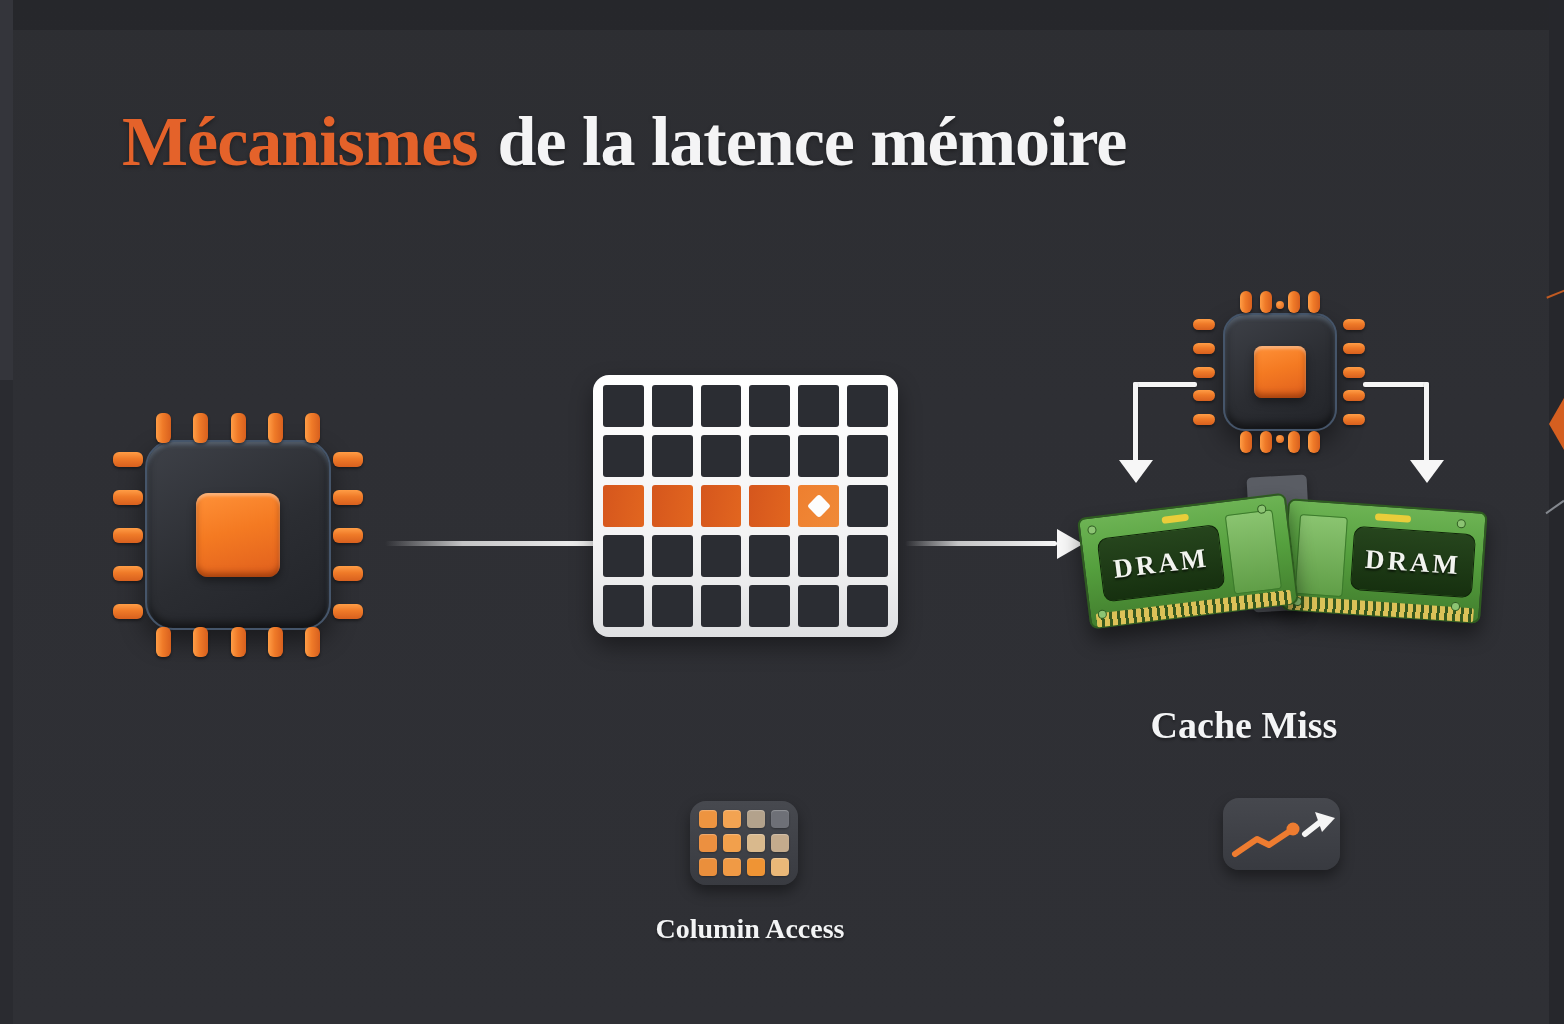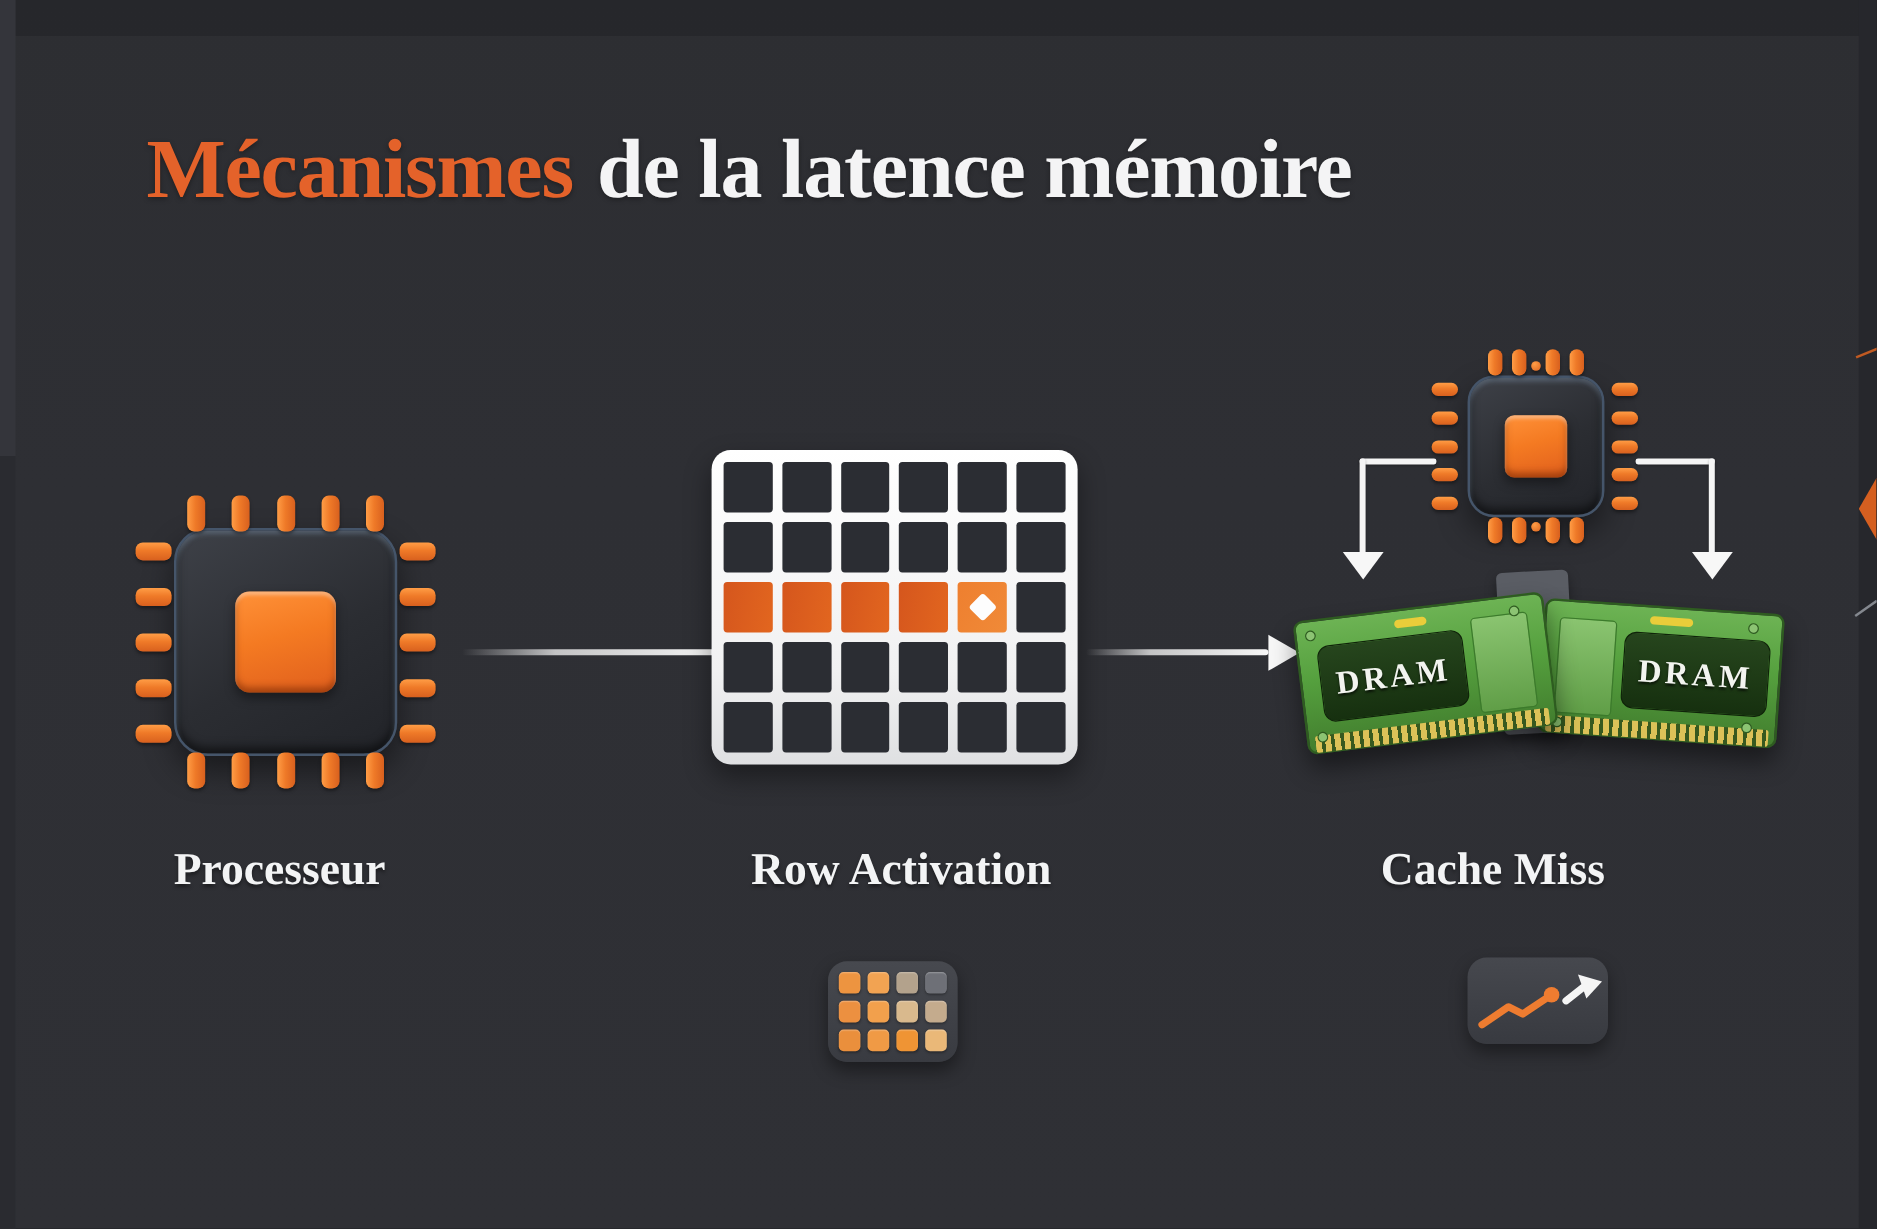--- a/index.html
+++ b/index.html
@@ -228,38 +228,37 @@
   <div class="dram right">
     <div class="label">DRAM</div>
     <div class="chiparea"></div>
     <div class="notch"></div>
     <div class="pins"></div>
     <div class="screw" style="left:168px;top:7px;"></div>
     <div class="screw" style="left:168px;top:90px;"></div>
     <div class="screw" style="left:10px;top:96px;"></div>
   </div>
 
-  <div class="stage-label" style="left:233px;top:703px;">Processeur</div>
-  <div class="stage-label" style="left:751px;top:703px;">Row Activation</div>
   <div class="stage-label" style="left:1244px;top:703px;">Cache Miss</div>
 
   <div class="col-icon" id="col-icon">
       <div class="col-sq" style="background: rgb(237, 148, 64);"></div>
       <div class="col-sq" style="background: rgb(242, 163, 82);"></div>
       <div class="col-sq" style="background: rgb(179, 162, 140);"></div>
       <div class="col-sq" style="background: rgb(110, 112, 119);"></div>
       <div class="col-sq" style="background: rgb(236, 144, 64);"></div>
       <div class="col-sq" style="background: rgb(242, 160, 76);"></div>
       <div class="col-sq" style="background: rgb(217, 185, 141);"></div>
       <div class="col-sq" style="background: rgb(196, 171, 141);"></div>
       <div class="col-sq" style="background: rgb(234, 143, 60);"></div>
       <div class="col-sq" style="background: rgb(240, 154, 69);"></div>
       <div class="col-sq" style="background: rgb(239, 148, 52);"></div>
       <div class="col-sq" style="background: rgb(234, 184, 120);"></div>
     </div>
+  <div class="sub-label" style="left:750px;top:913px;">Columin Access</div>
 
   <div class="trend-icon">
     <svg width="117" height="72" viewBox="0 0 117 72">
       <polyline points="12,56 34,41 46,47 70,31" fill="none" stroke="#ee7c30" stroke-width="6" stroke-linecap="round" stroke-linejoin="round"></polyline>
       <circle cx="70" cy="31" r="6.5" fill="#ee7c30"></circle>
       <line x1="82" y1="36" x2="96" y2="25" stroke="#f5f5f5" stroke-width="6" stroke-linecap="round"></line>
       <path d="M 92 14 L 112 20 L 99 34 Z" fill="#f5f5f5"></path>
     </svg>
   </div>
 

